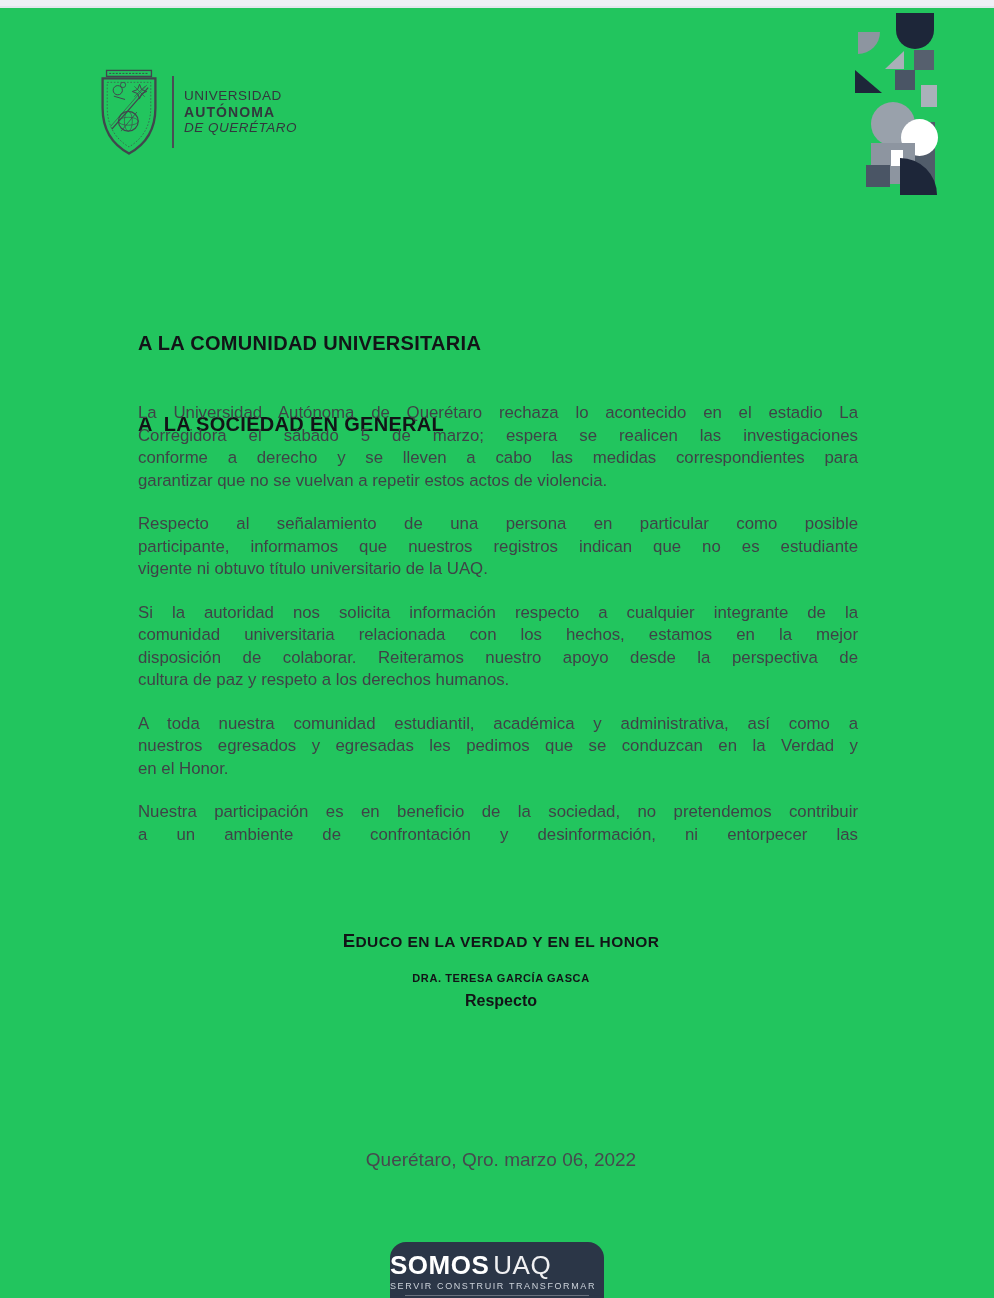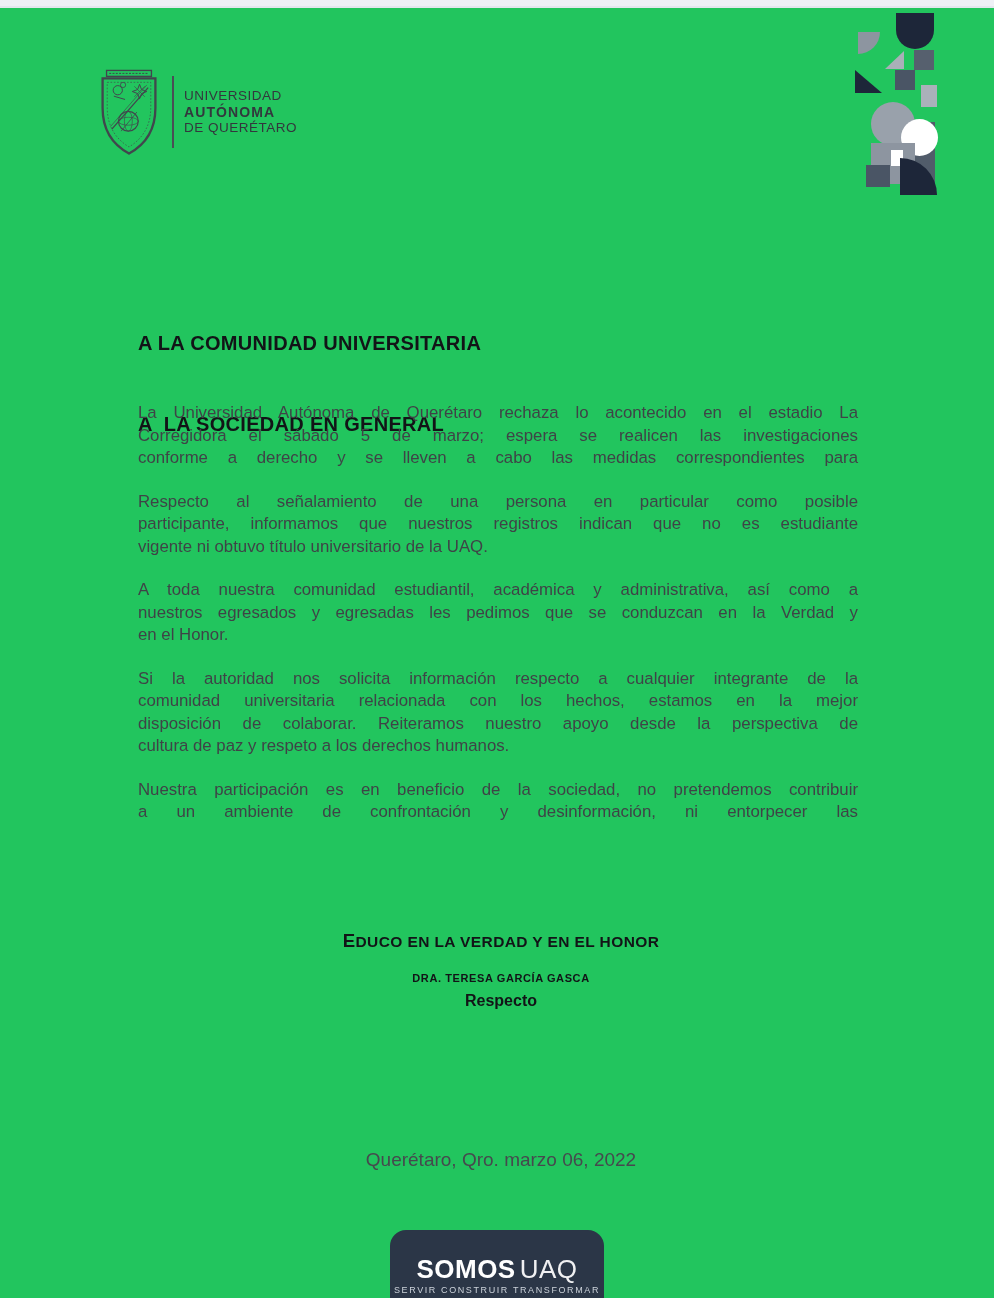--- a/index.html
+++ b/index.html
@@ -14,21 +14,21 @@
     position:absolute; top:0; left:0; right:0; height:8px;
     background:#eef0f6; border-bottom:2px solid #e3e7ee;
   }
   
   .brand-row { position:absolute; top:68px; left:96px; display:flex; align-items:center; }
   .crest { width:66px; height:88px; }
   .brand-divider { width:2px; height:72px; background:#4a4e55; margin:0 10px 0 10px; }
   .wordmark { color:#33373d; letter-spacing:.5px; }
   .wordmark .wm1 { font-size:13.5px; line-height:16px; }
   .wordmark .wm2 { font-size:14px; line-height:16px; font-weight:bold; letter-spacing:1.1px; }
-  .wordmark .wm3 { font-size:13.5px; line-height:16px; }
+  .wordmark .wm3 { font-size:13.5px; line-height:16px;font-style:italic; }
   
   .mosaic { position:absolute; top:13px; right:55px; width:84px; height:182px; }
   .mosaic div { position:absolute; }
   .m-arch      { left:41px; top:0;     width:38px; height:36px; background:#1d2639; border-radius:0 0 19px 19px; }
   .m-quarter-g { left:3px;  top:19px;  width:22px; height:22px; background:#8d95a0; border-radius:0 0 100% 0; }
   .m-sq-a      { left:59px; top:37px;  width:20px; height:20px; background:#56606e; }
   .m-tri-light { left:30px; top:38px;  width:19px; height:18px; background:#a9b0b8; clip-path:polygon(100% 0,100% 100%,0 100%); }
   .m-tri-navy  { left:0;    top:57px;  width:27px; height:23px; background:#1d2639; clip-path:polygon(0 0,100% 100%,0 100%); }
   .m-sq-b      { left:40px; top:57px;  width:20px; height:20px; background:#4a5565; }
   .m-sq-c      { left:66px; top:72px;  width:16px; height:22px; background:#aab1ba; }
@@ -53,22 +53,22 @@
   
   .motto, .sig-name, .sig-title, .dateline { position:absolute; left:4px; width:100%; text-align:center; }
   .motto { top:930px; font-size:15.5px; font-weight:bold; color:#121417; letter-spacing:.4px; }
   .motto::first-letter { font-size:1.2em; }
   .sig-name  { top:972px; font-size:11px; font-weight:bold; color:#121417; letter-spacing:.6px; }
   .sig-title { top:992px; font-size:16px;  font-weight:bold; color:#121417; }
   .dateline  { top:1149px; font-size:19px; color:#46494e; }
   
   .badge {
     position:absolute; bottom:0; left:50%; transform:translateX(-50%);
-    width:214px; height:68px; background:#2b3647; border-radius:16px 16px 0 0;
-    color:#ffffff; text-align:center; padding-top:26px;
+    width:214px; height:56px; background:#2b3647; border-radius:16px 16px 0 0;
+    color:#ffffff; padding-top:10px;
   }
   .badge-brand { font-size:26px; line-height:26px; letter-spacing:.5px; }
   .badge-brand .b-bold  { font-weight:bold; }
   .badge-brand .b-light { font-weight:normal; opacity:.93; margin-left:4px; }
   .badge-tagline { font-size:9px; letter-spacing:1.6px; color:#ccd2da; margin-top:3px; }
   .badge-line { width:86%; height:1px; background:rgba(255,255,255,.3); margin:4px auto 0; }
   svg .st { fill:none; stroke:#41464d; }
 </style>
 </head>
 <body>
@@ -125,36 +125,37 @@
   <div class="heading">
     <div>A LA COMUNIDAD UNIVERSITARIA</div>
     <div>A  LA SOCIEDAD EN GENERAL</div>
   </div>
 
   <div class="letter-body">
     <div class="paragraph">
       <div class="jline">La Universidad Autónoma de Querétaro rechaza lo acontecido en el estadio La</div>
       <div class="jline">Corregidora el sábado 5 de marzo; espera se realicen las investigaciones</div>
       <div class="jline">conforme a derecho y se lleven a cabo las medidas correspondientes para</div>
+      <div class="jlast">garantizar que no se vuelvan a repetir estos actos de violencia.</div>
     </div>
     <div class="paragraph">
       <div class="jline">Respecto al señalamiento de una persona en particular como posible</div>
       <div class="jline">participante, informamos que nuestros registros indican que no es estudiante</div>
       <div class="jlast">vigente ni obtuvo título universitario de la UAQ.</div>
     </div>
     <div class="paragraph">
-      <div class="jline">A toda nuestra comunidad estudiantil, académica y administrativa, así como a</div>
-      <div class="jline">nuestros egresados y egresadas les pedimos que se conduzcan en la Verdad y</div>
-      <div class="jlast">en el Honor.</div>
-    </div>
-    <div class="paragraph">
       <div class="jline">Si la autoridad nos solicita información respecto a cualquier integrante de la</div>
       <div class="jline">comunidad universitaria relacionada con los hechos, estamos en la mejor</div>
       <div class="jline">disposición de colaborar. Reiteramos nuestro apoyo desde la perspectiva de</div>
       <div class="jlast">cultura de paz y respeto a los derechos humanos.</div>
+    </div>
+    <div class="paragraph">
+      <div class="jline">A toda nuestra comunidad estudiantil, académica y administrativa, así como a</div>
+      <div class="jline">nuestros egresados y egresadas les pedimos que se conduzcan en la Verdad y</div>
+      <div class="jlast">en el Honor.</div>
     </div>
     <div class="paragraph">
       <div class="jline">Nuestra participación es en beneficio de la sociedad, no pretendemos contribuir</div>
       <div class="jline">a un ambiente de confrontación y desinformación, ni entorpecer las</div>
     </div>
   </div>
 
   <div class="motto">EDUCO EN LA VERDAD Y EN EL HONOR</div>
   <div class="sig-name">DRA. TERESA GARCÍA GASCA</div>
   <div class="sig-title">Respecto</div>

